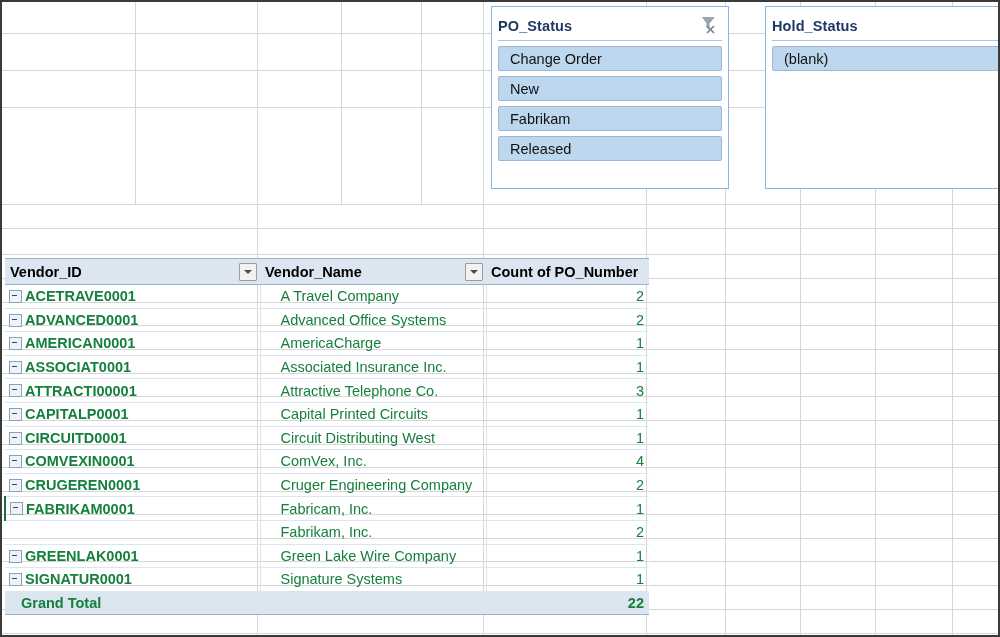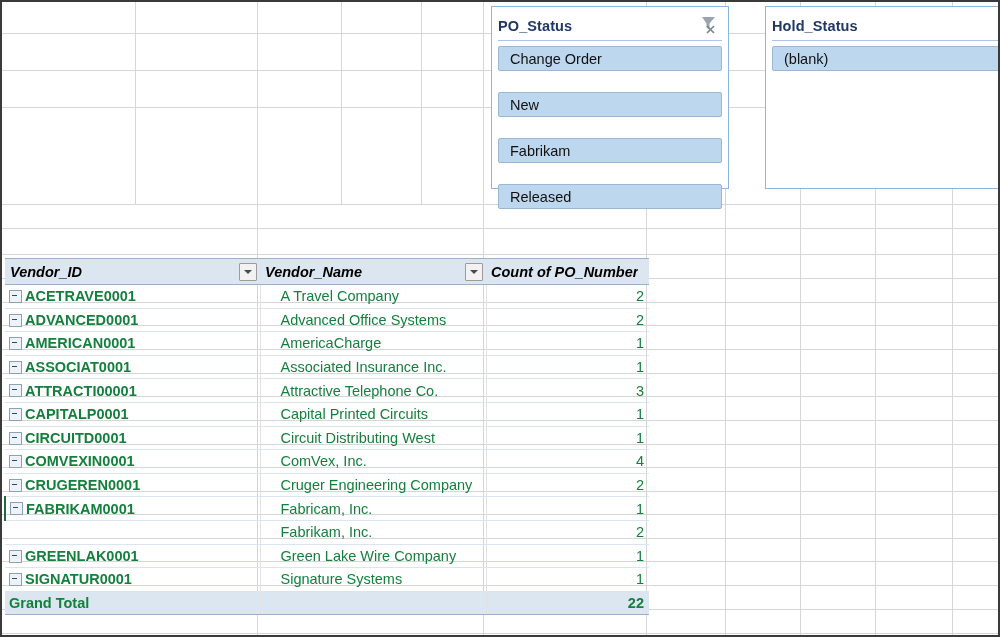--- a/index.html
+++ b/index.html
@@ -85,21 +85,21 @@
     position: absolute;
     right: 2px;
     top: 2px;
     width: 22px;
     height: 22px;
   }
   .slicer-items {
     padding: 5px 6px 6px 6px;
     display: flex;
     flex-direction: column;
-    gap: 21px;
+    gap: 5px;
   }
   .slicer-item {
     height: 25px;
     line-height: 25px;
     background: #bdd7ee;
     border: 1px solid #9bb7d4;
     border-radius: 2px;
     padding-left: 11px;
     font-size: 14.5px;
     color: #111111;
@@ -130,21 +130,20 @@
     background: #dce6f1;
     height: 25px;
     border-top: 1px solid #9bb0c9;
     border-bottom: 1px solid #9bb0c9;
     font-weight: bold;
     color: #000000;
     font-size: 14.5px;
     text-align: left;
     position: relative;
     white-space: nowrap;
-    font-style: italic;
   }
   .th-inner {
     display: flex;
     align-items: center;
     justify-content: space-between;
     padding-left: 5px;
     height: 25px;
   }
   .th-label { overflow: hidden; text-overflow: ellipsis; }
   .filter-btn {
@@ -384,20 +383,20 @@
           <td class="c-id"><span class="expander"></span><span>GREENLAK0001</span></td>
           <td class="c-name">Green Lake Wire Company</td>
           <td class="c-count">1</td>
         </tr>
         <tr>
           <td class="c-id"><span class="expander"></span><span>SIGNATUR0001</span></td>
           <td class="c-name">Signature Systems</td>
           <td class="c-count">1</td>
         </tr>
         <tr class="grand-total">
-          <td class="c-id" style="padding-left: 4px;">Grand Total</td>
+          <td class="c-id" style="padding-left: 16px;">Grand Total</td>
           <td class="c-name"></td>
           <td class="c-count">22</td>
         </tr>
       </tbody>
   </table>
 
 </div>
 
 </body></html>

